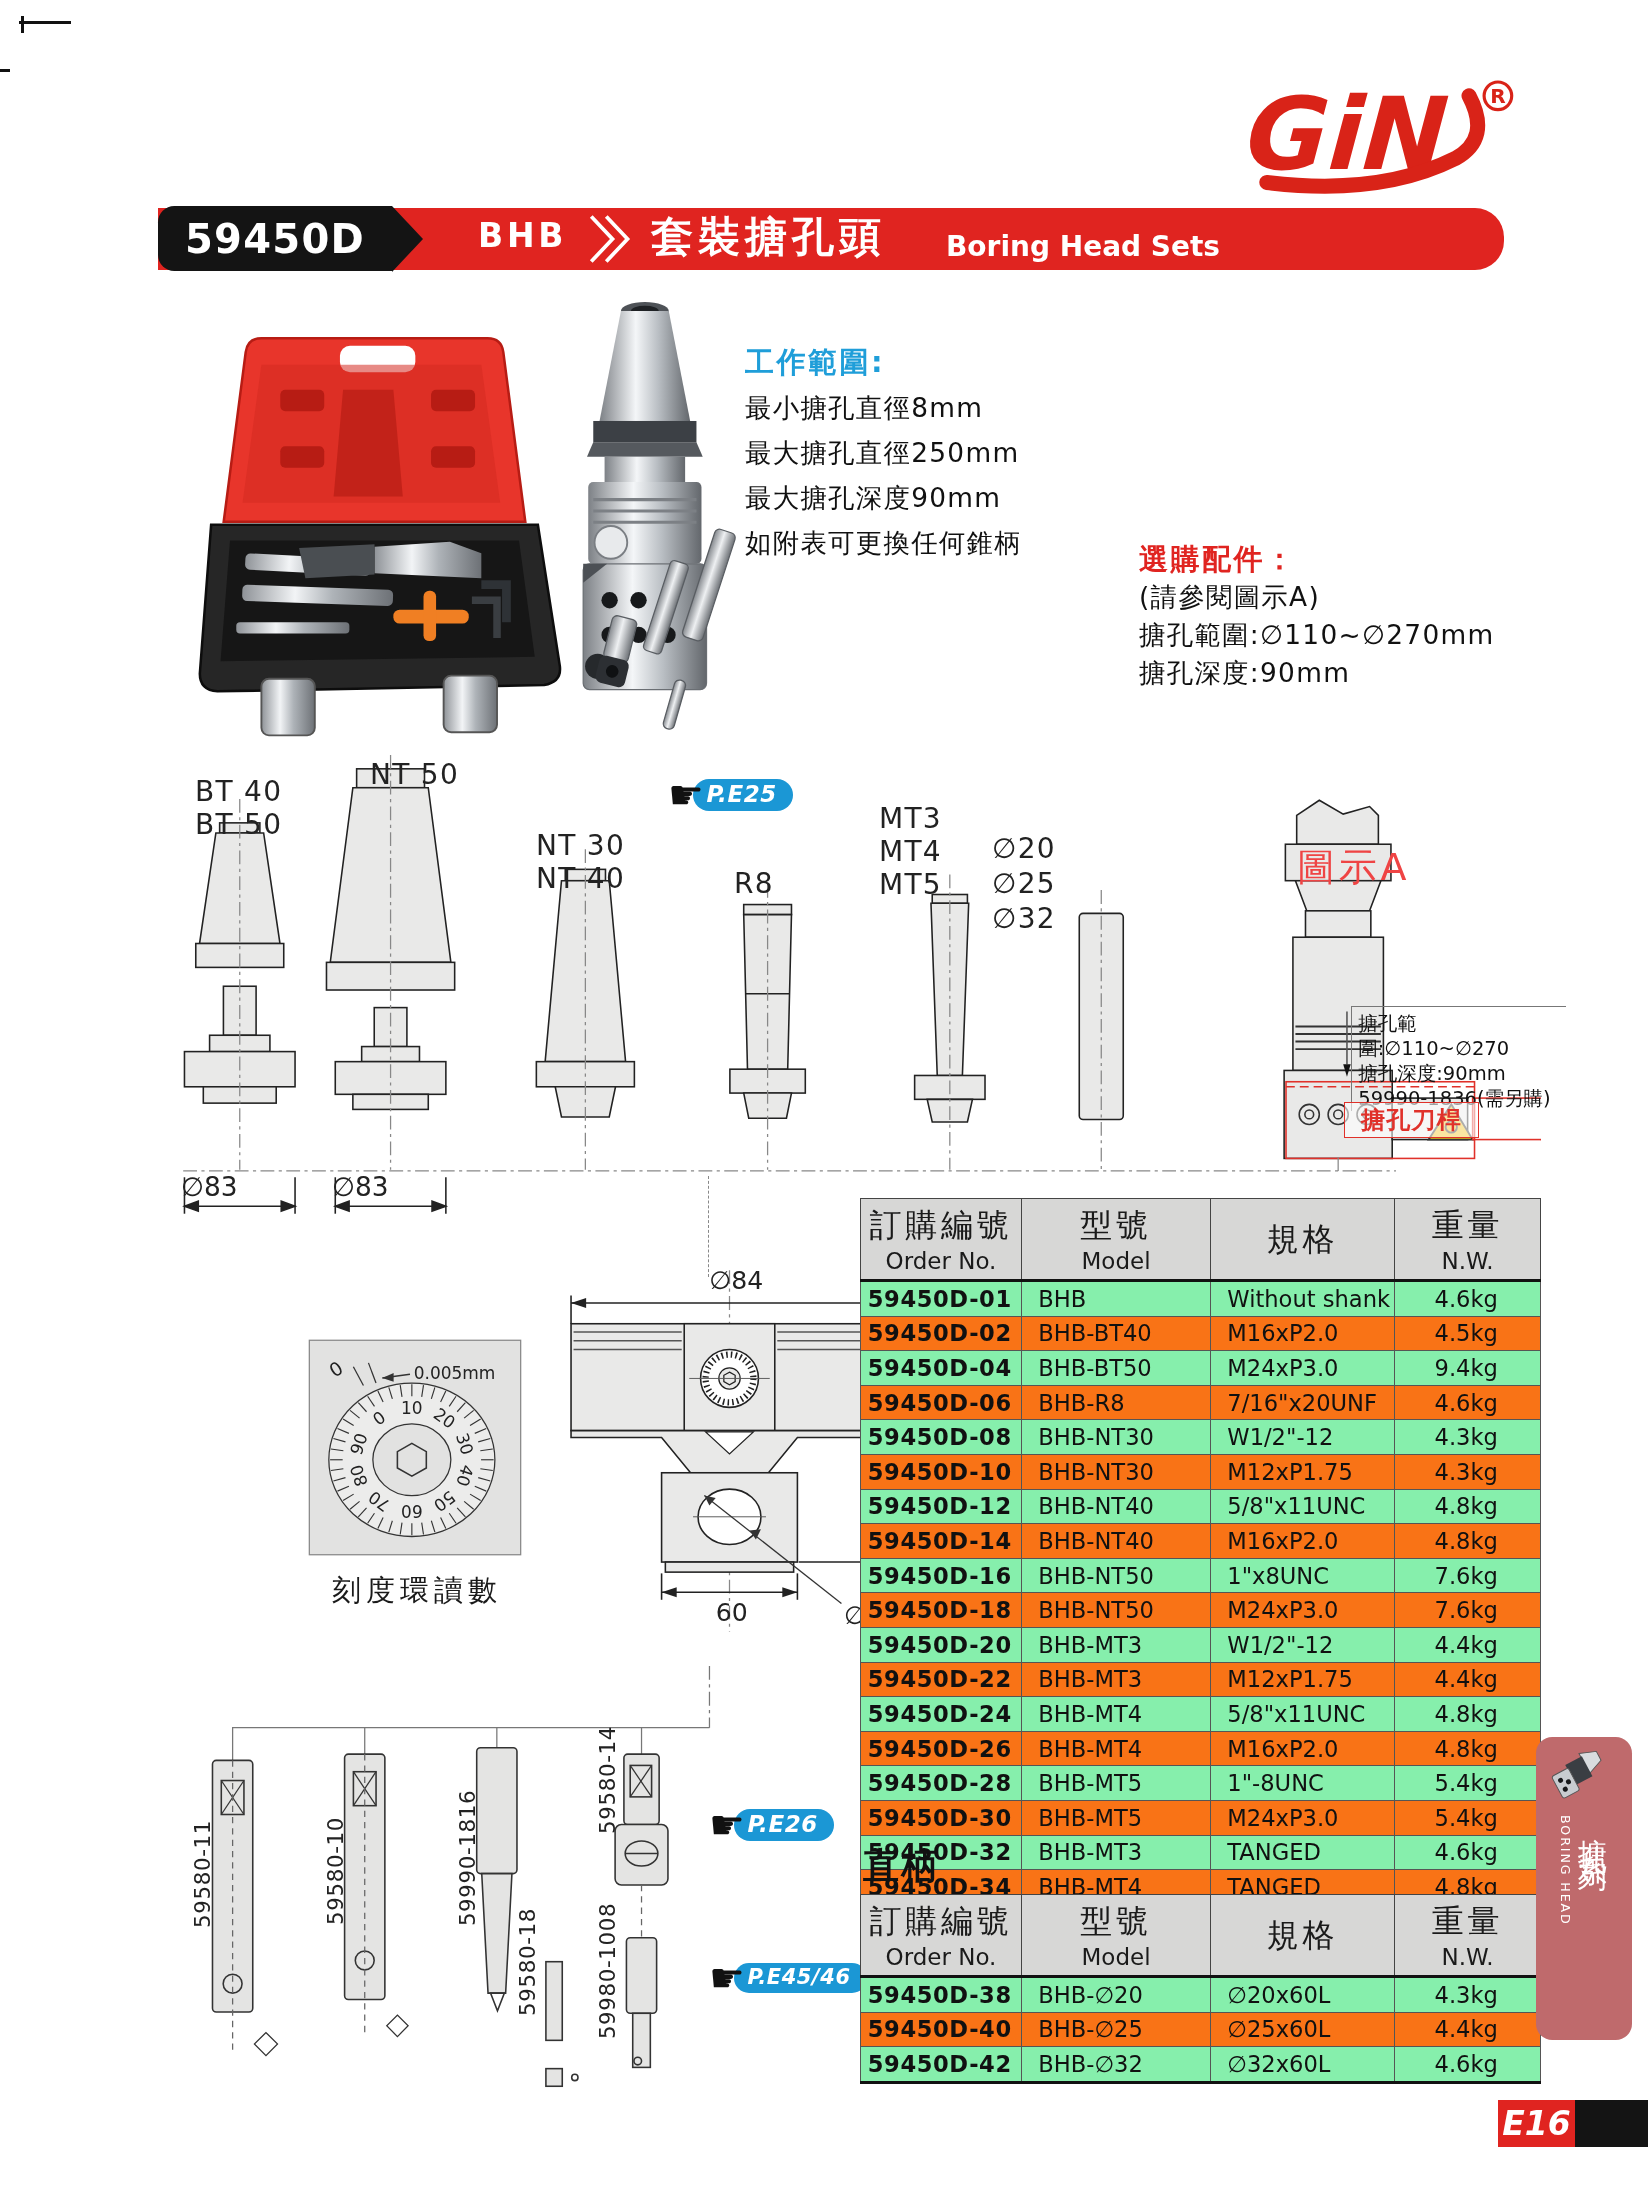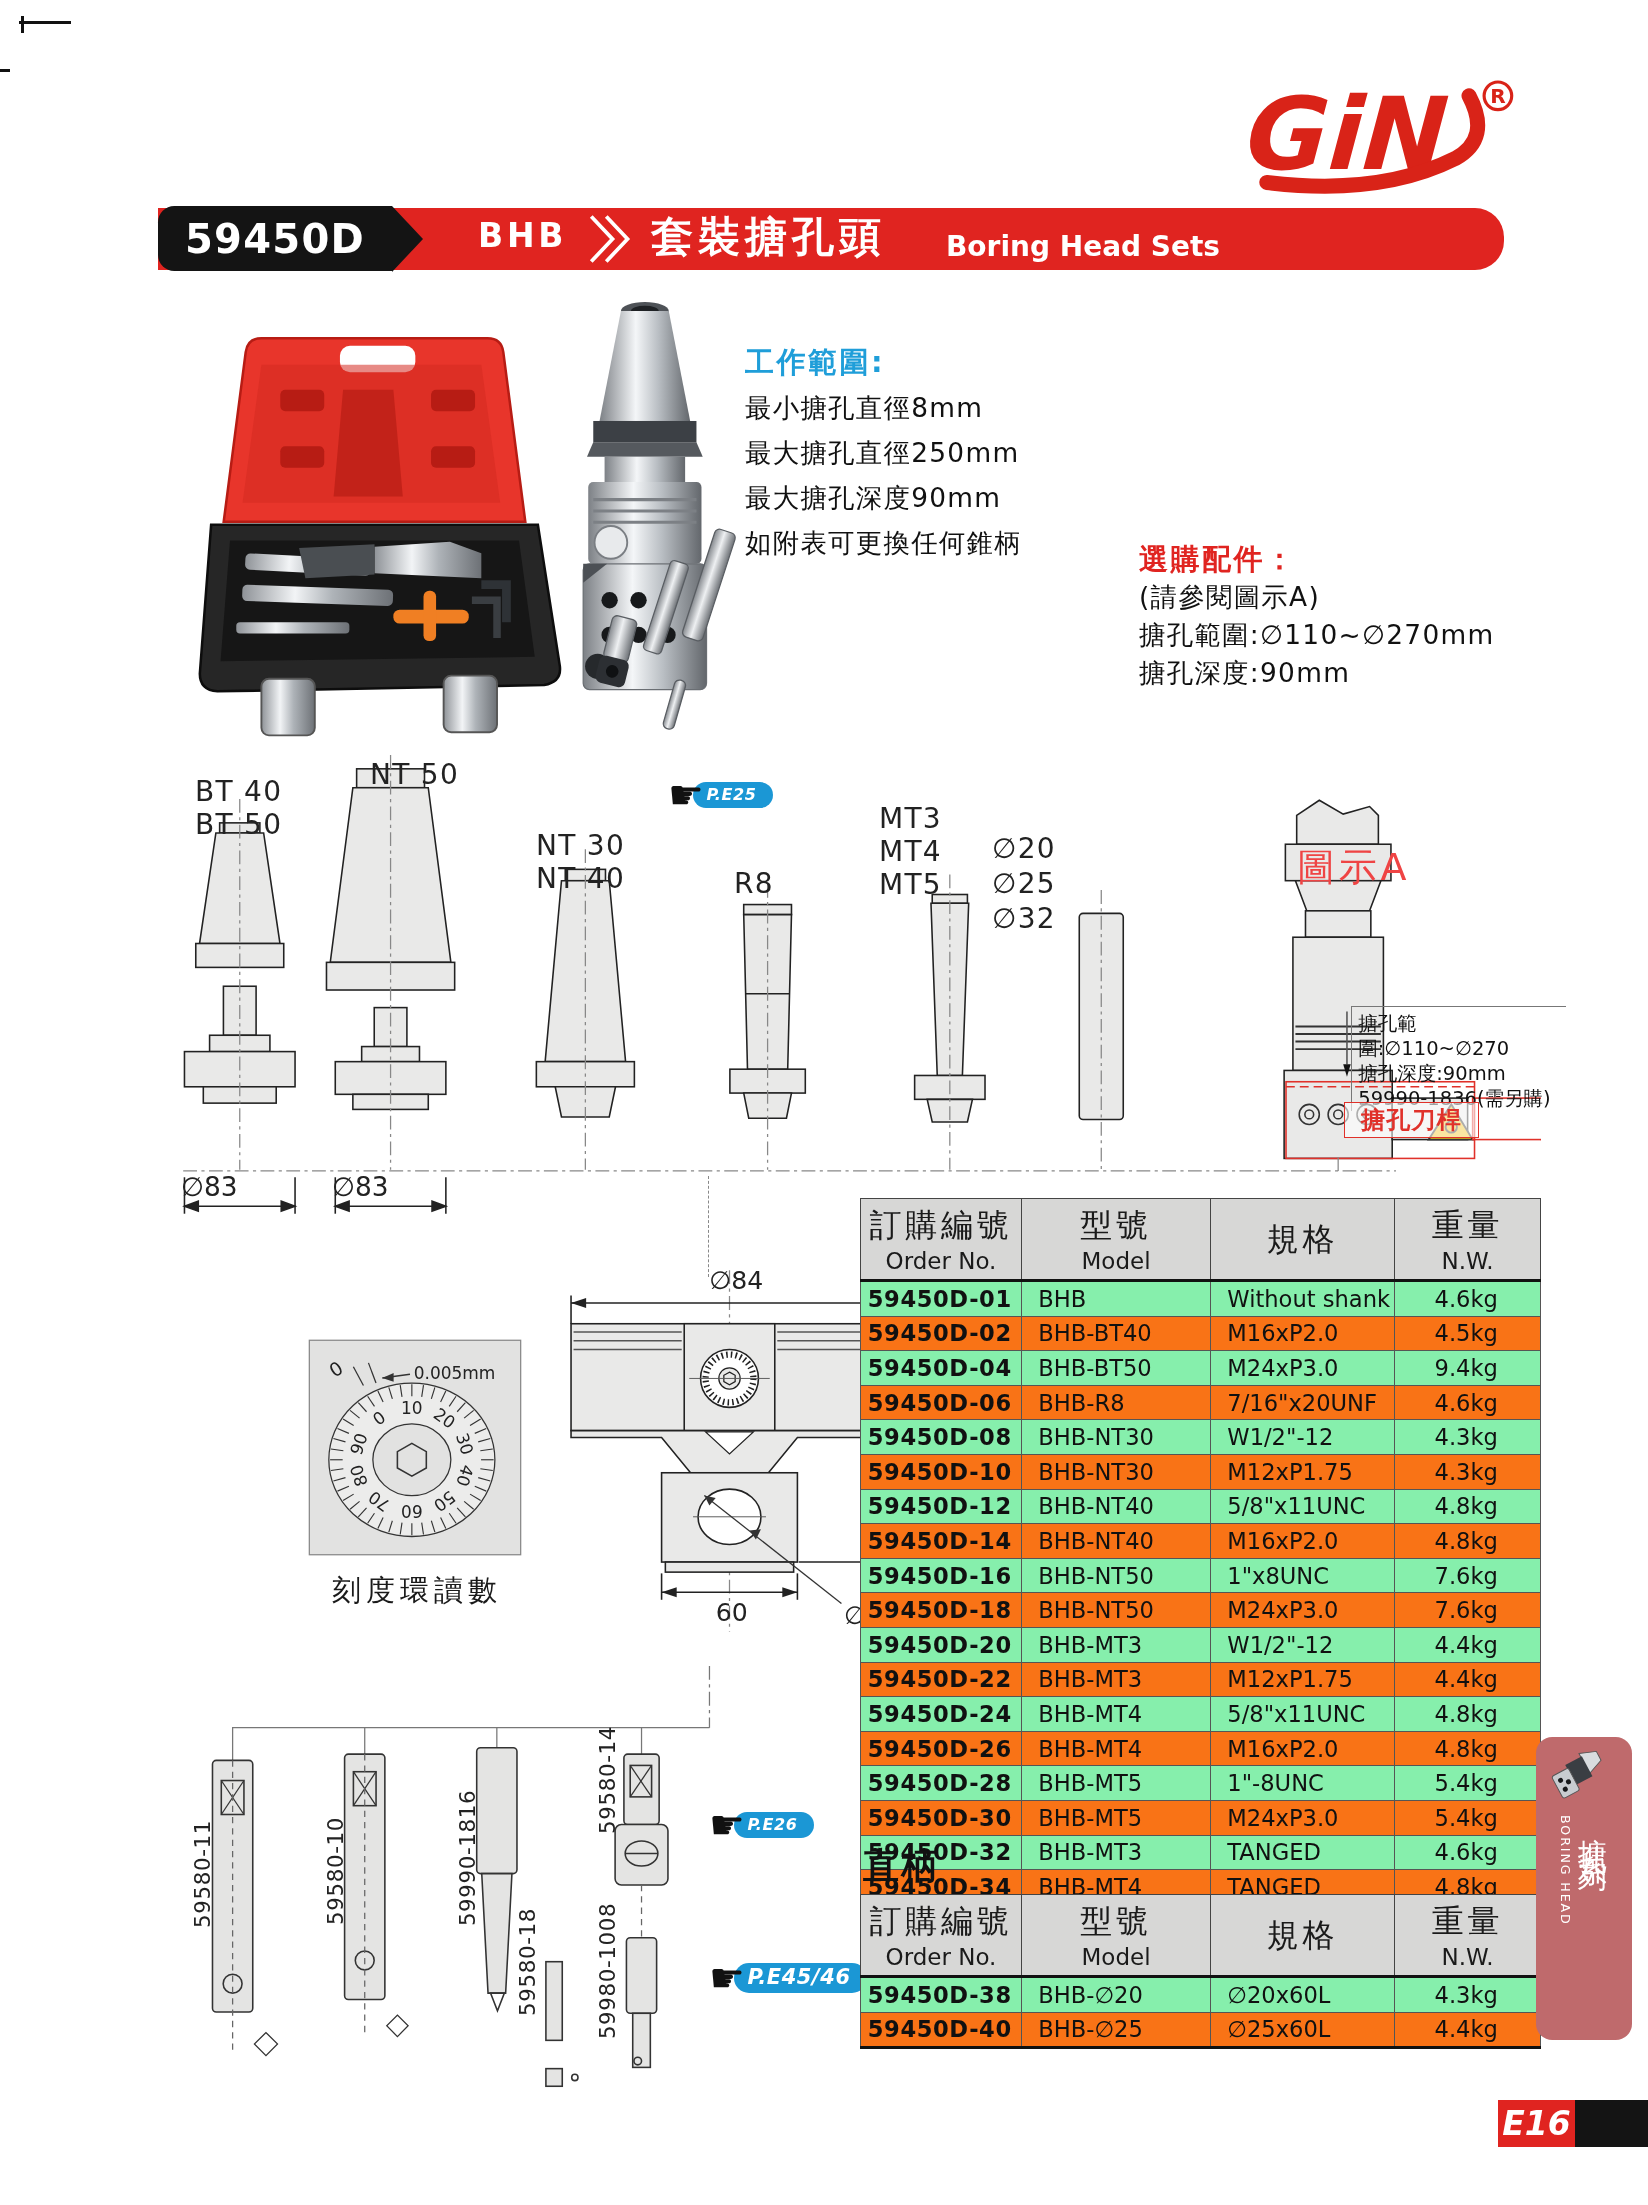--- a/index.html
+++ b/index.html
@@ -30,21 +30,21 @@
   .lab{font-size:28px;color:#222;letter-spacing:1.3px;line-height:33px;}
   .fig-a{left:1297px;top:842px;color:#ef4444;font-size:38px;letter-spacing:3.8px;}
   .note-box{left:1351px;top:1006px;width:208px;border-left:1.3px solid #777;border-top:1.3px solid #777;
             padding:3.8px 0 0 6.3px;font-size:19.5px;line-height:25px;color:#111;}
   .bar-tag{left:1344px;top:1102px;width:133px;height:34px;border:1.3px solid #e0312a;color:#e0312a;
            font-size:24px;font-weight:bold;display:flex;align-items:center;justify-content:center;letter-spacing:1.3px;background:rgba(255,255,255,.6);}
   .dim83{font-size:26.4px;color:#222;}
   
   .pe{display:flex;align-items:center;}
   .pe .hand{font-size:40px;color:#111;line-height:34px;margin-right:-11.3px;z-index:2;}
-  .pe .pill{background:#1b97d5;color:#fff;font-style:italic;font-weight:bold;font-size:16px;
+  .pe .pill{background:#1b97d5;color:#fff;font-style:italic;font-weight:bold;font-size:23px;
             border-radius:19px;padding:2.5px 16.3px 3.8px 14px;letter-spacing:0.6px;}
   
   .dial-cap{left:313px;top:1571px;width:208px;text-align:center;font-size:29px;letter-spacing:5px;font-weight:500;}
   .tool-lab{font-size:21.4px;color:#222;letter-spacing:0.6px;white-space:nowrap;
             transform:translate(-50%,-50%) rotate(-90deg);}
   
   .tblwrap{width:679px;}
   table.cat{border-collapse:collapse;width:679px;table-layout:fixed;background:#fff;}
   table.cat col.c1{width:161px;} table.cat col.c2{width:189px;} table.cat col.c3{width:184px;} table.cat col.c4{width:146px;}
   table.cat th{background:#d7d7d6;border:1.3px solid #444;border-bottom:3.1px solid #111;font-weight:normal;padding:5px 0;}
@@ -747,20 +747,26 @@
             <td>BHB-∅20</td>
             <td>∅20x60L</td>
             <td class="nw">4.3kg</td>
           </tr>
           <tr class="g">
             <td class="ord">59450D-40</td>
             <td>BHB-∅25</td>
             <td>∅25x60L</td>
             <td class="nw">4.4kg</td>
           </tr>
+          <tr class="w">
+            <td class="ord">59450D-42</td>
+            <td>BHB-∅32</td>
+            <td>∅32x60L</td>
+            <td class="nw">4.6kg</td>
+          </tr>
         </tbody>
     </table>
   </div>
 
   <div class="abs sidetab">
     <svg width="74" height="63" viewBox="0 0 118 100" style="margin-top:8.8px;">
       <g transform="rotate(-28 60 50)">
         <polygon points="70,12 96,22 96,38 70,48" fill="#d9dcdf" stroke="#555" stroke-width="1.5"></polygon>
         <rect x="42" y="18" width="30" height="36" fill="#3a3e43"></rect>
         <rect x="14" y="24" width="30" height="40" rx="4" fill="#c8ccd0" stroke="#555" stroke-width="1.5"></rect>

